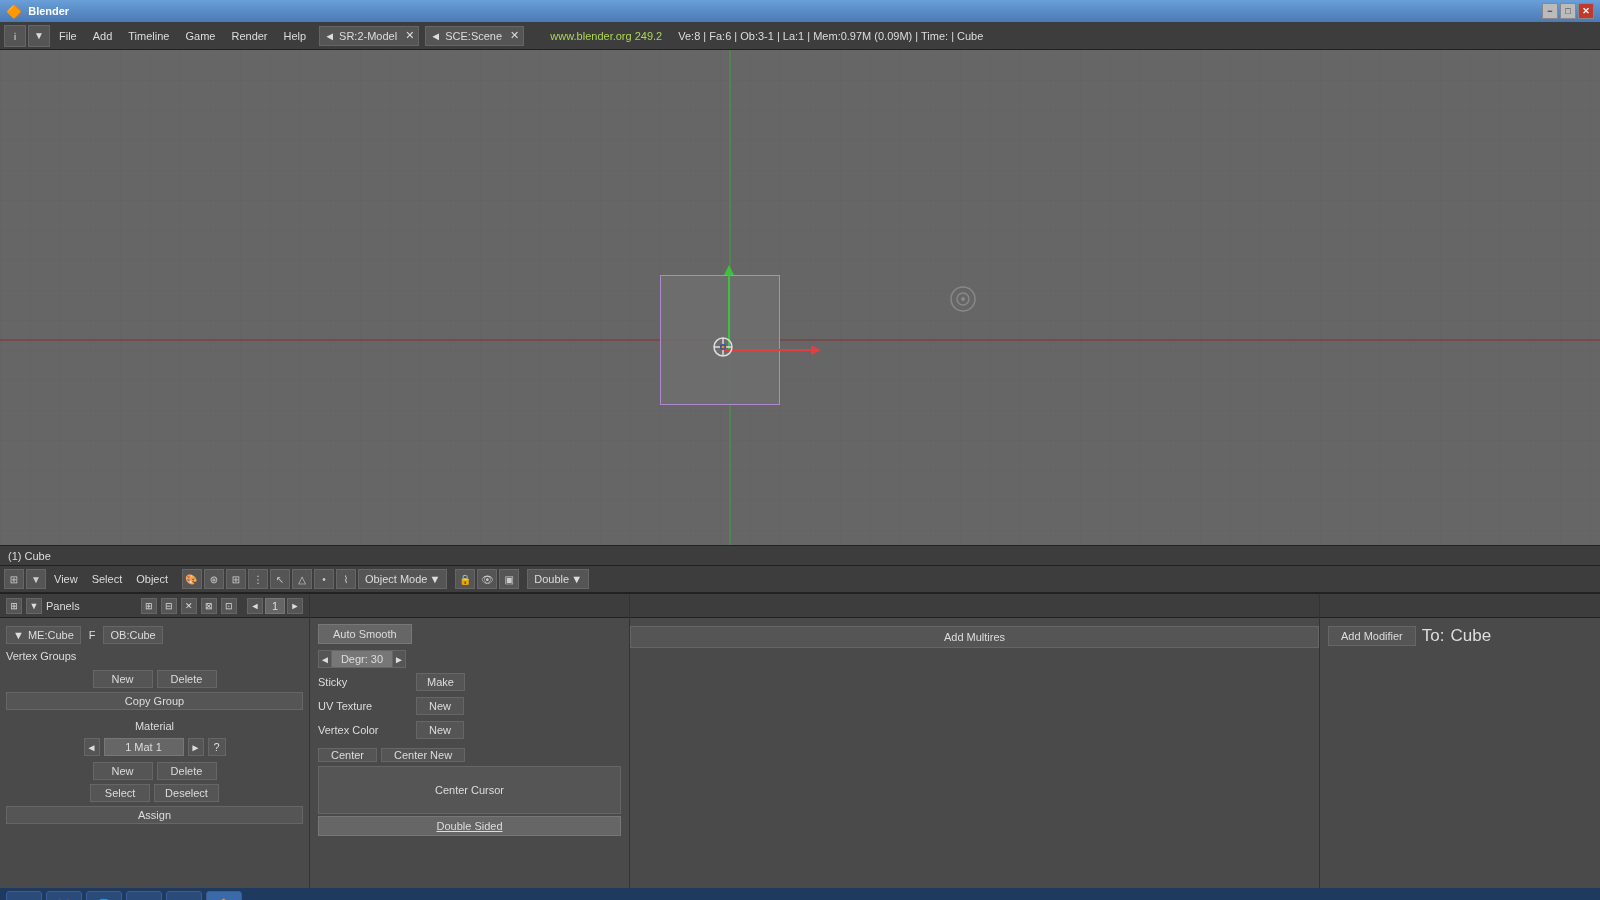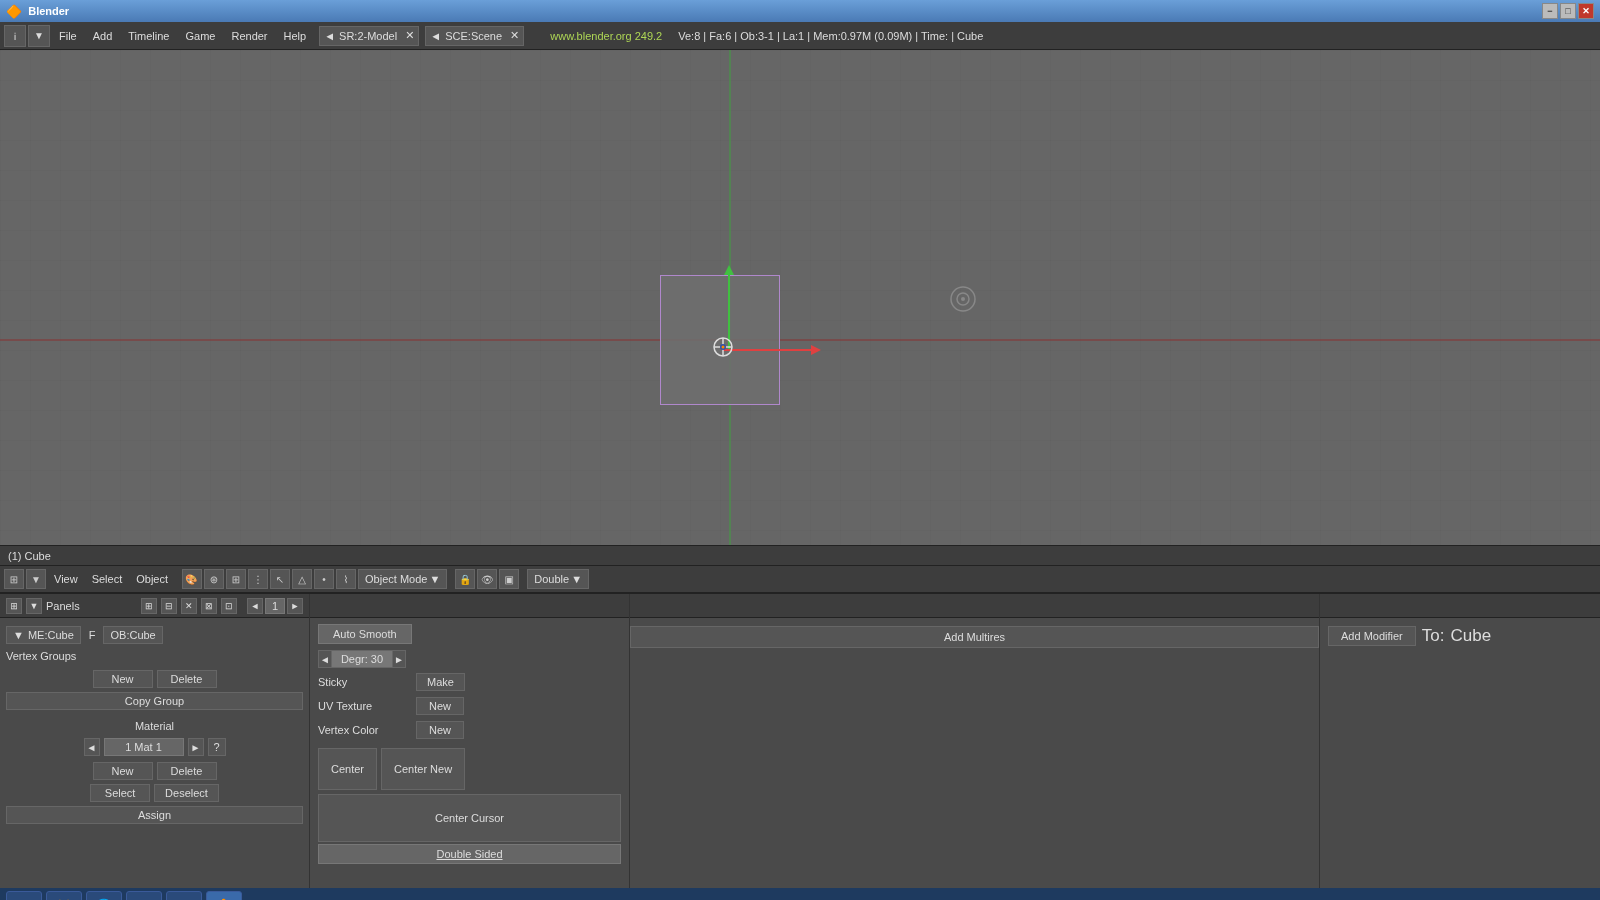--- a/index.html
+++ b/index.html
@@ -341,21 +341,21 @@
       padding: 2px 10px; cursor: pointer;
     }
 
     .center-btns {
       display: flex; gap: 4px;
       padding: 6px 8px 2px 8px;
     }
     .center-btn {
       background: #555; border: 1px solid #666;
       color: #ddd; font-size: 11px;
-      padding: 14px 12px; cursor: pointer;
+      padding: 0 12px; cursor: pointer;
     }
     .center-cursor-btn {
       background: #555; border: 1px solid #666;
       color: #ddd; font-size: 11px;
       padding: 17px 10px; cursor: pointer;
       display: block; margin: 2px 8px;
       text-align: center;
     }
     .double-sided-btn {
       background: #666; border: 1px solid #777;

